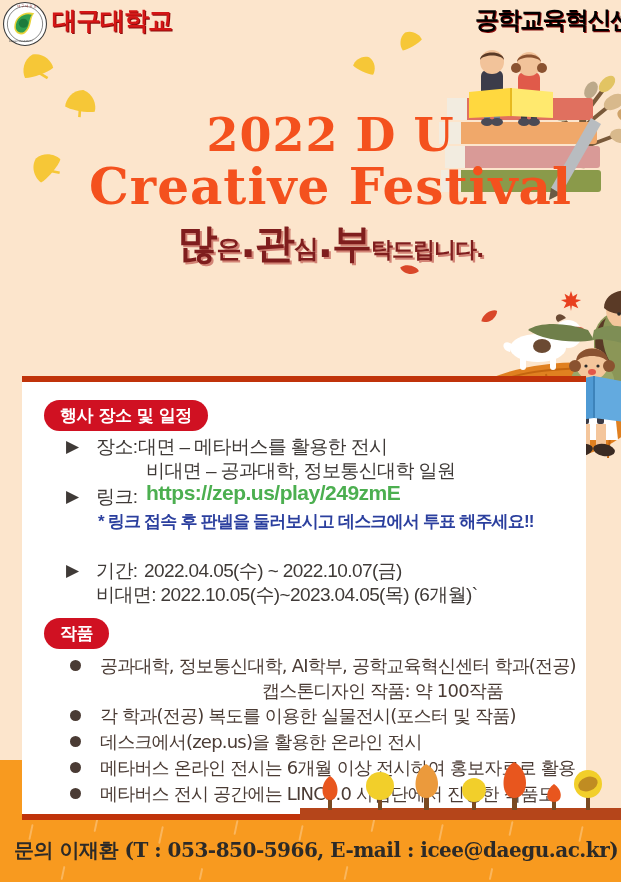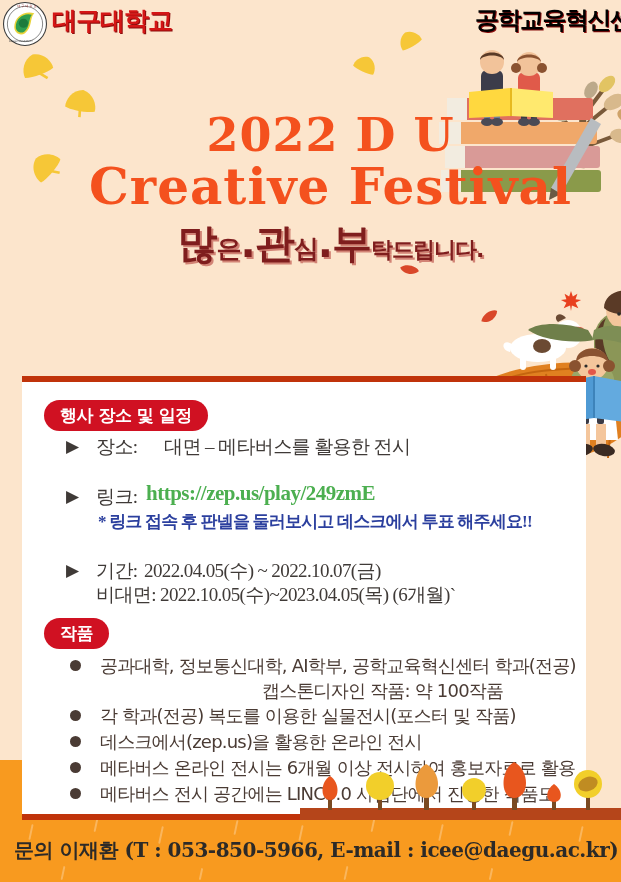--- a/index.html
+++ b/index.html
@@ -89,21 +89,21 @@
     display:inline-block;
     background:#d01122;color:#fff;
     border-radius:20px;
     font-weight:bold;
     font-family:"DejaVu Sans","Liberation Sans",sans-serif;
     letter-spacing:-0.5px;
   }
   .pill-sched{position:absolute;left:22px;top:18px;font-size:17px;padding:4px 16px;}
   .pill-works{position:absolute;left:22px;top:236px;font-size:17px;padding:4px 16px;}
 
-  .row{position:absolute;color:#3f3a37;font-family:Liberation Serif, serif;}
+  .row{position:absolute;color:#3f3a37;font-family:Liberation Sans, sans-serif;}
   .tri{position:absolute;color:#3f3a37;font-size:17px;}
   .line{font-size:19px;letter-spacing:-0.6px;white-space:nowrap;}
   .link{color:#4caf50;font-weight:bold;font-size:21px;letter-spacing:-0.5px;}
   .note{color:#2b3f9e;font-weight:bold;font-size:17px;letter-spacing:-0.8px;}
   .dot{
     position:absolute;width:11px;height:11px;border-radius:50%;
     background:#4a3b34;
   }
   .bullet-txt{
     position:absolute;font-size:18px;color:#4a3b34;letter-spacing:-0.8px;
@@ -343,21 +343,22 @@
     </div>
   </div>
 
   <div class="panel">
     <div class="panel-inner">
 
       <div class="pill pill-sched">행사 장소 및 일정</div>
 
       <span class="tri" style="left:44px;top:54px;">▶</span>
       <span class="row line" style="left:74px;top:52px;">장소:</span>
-      <span class="row line" style="left:142px;top:52px;">대면 – 메타버스를 활용한 전시</span>
+      <span class="row line" style="left:116px;top:52px;">대면 – 메타버스를 활용한 전시</span>
+      <span class="row line" style="left:124px;top:76px;">비대면 – 공과대학, 정보통신대학 일원</span>
 
       <span class="tri" style="left:44px;top:104px;">▶</span>
       <span class="row line" style="left:74px;top:102px;">링크:</span>
       <a href="#" class="row link" style="left:124px;top:99px;text-decoration:none;">https://zep.us/play/249zmE</a>
 
       <span class="row note" style="left:76px;top:128px;">* 링크 접속 후 판넬을 둘러보시고 데스크에서 투표 해주세요!!</span>
 
       <span class="tri" style="left:44px;top:178px;">▶</span>
       <span class="row line" style="left:74px;top:176px;">기간:</span>
       <span class="row line" style="left:122px;top:176px;">2022.04.05(수) ~ 2022.10.07(금)</span>

